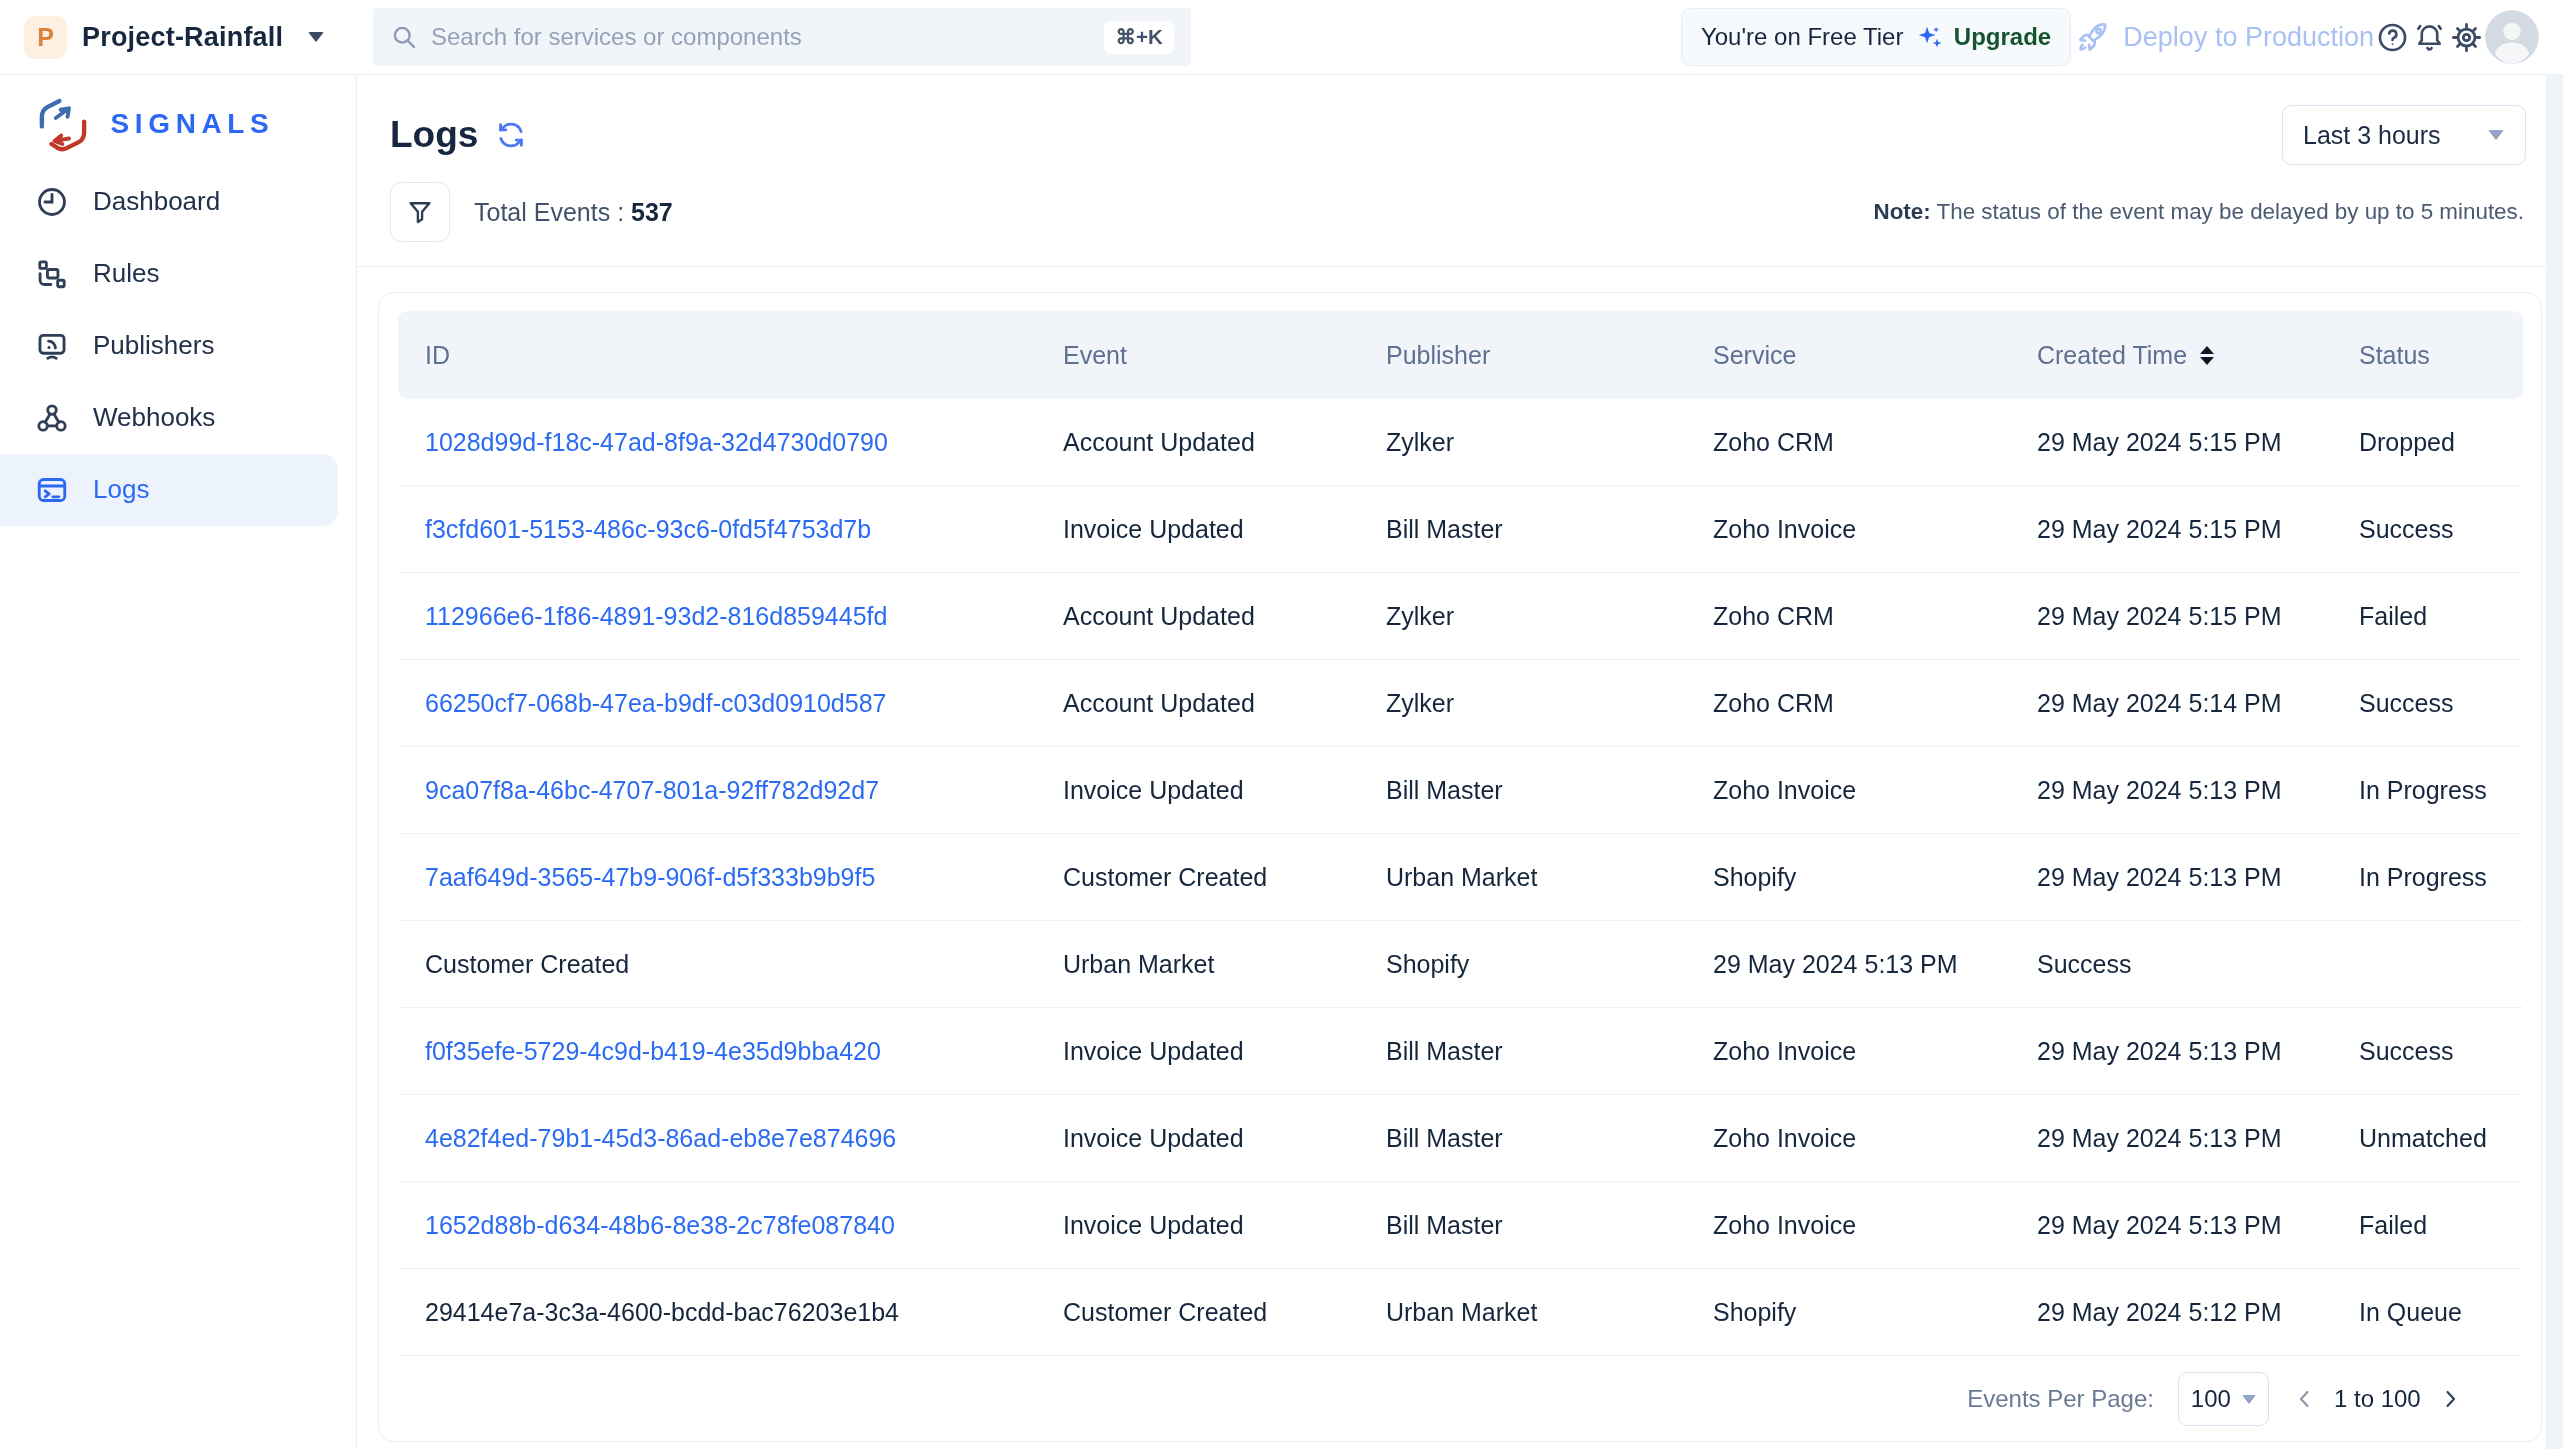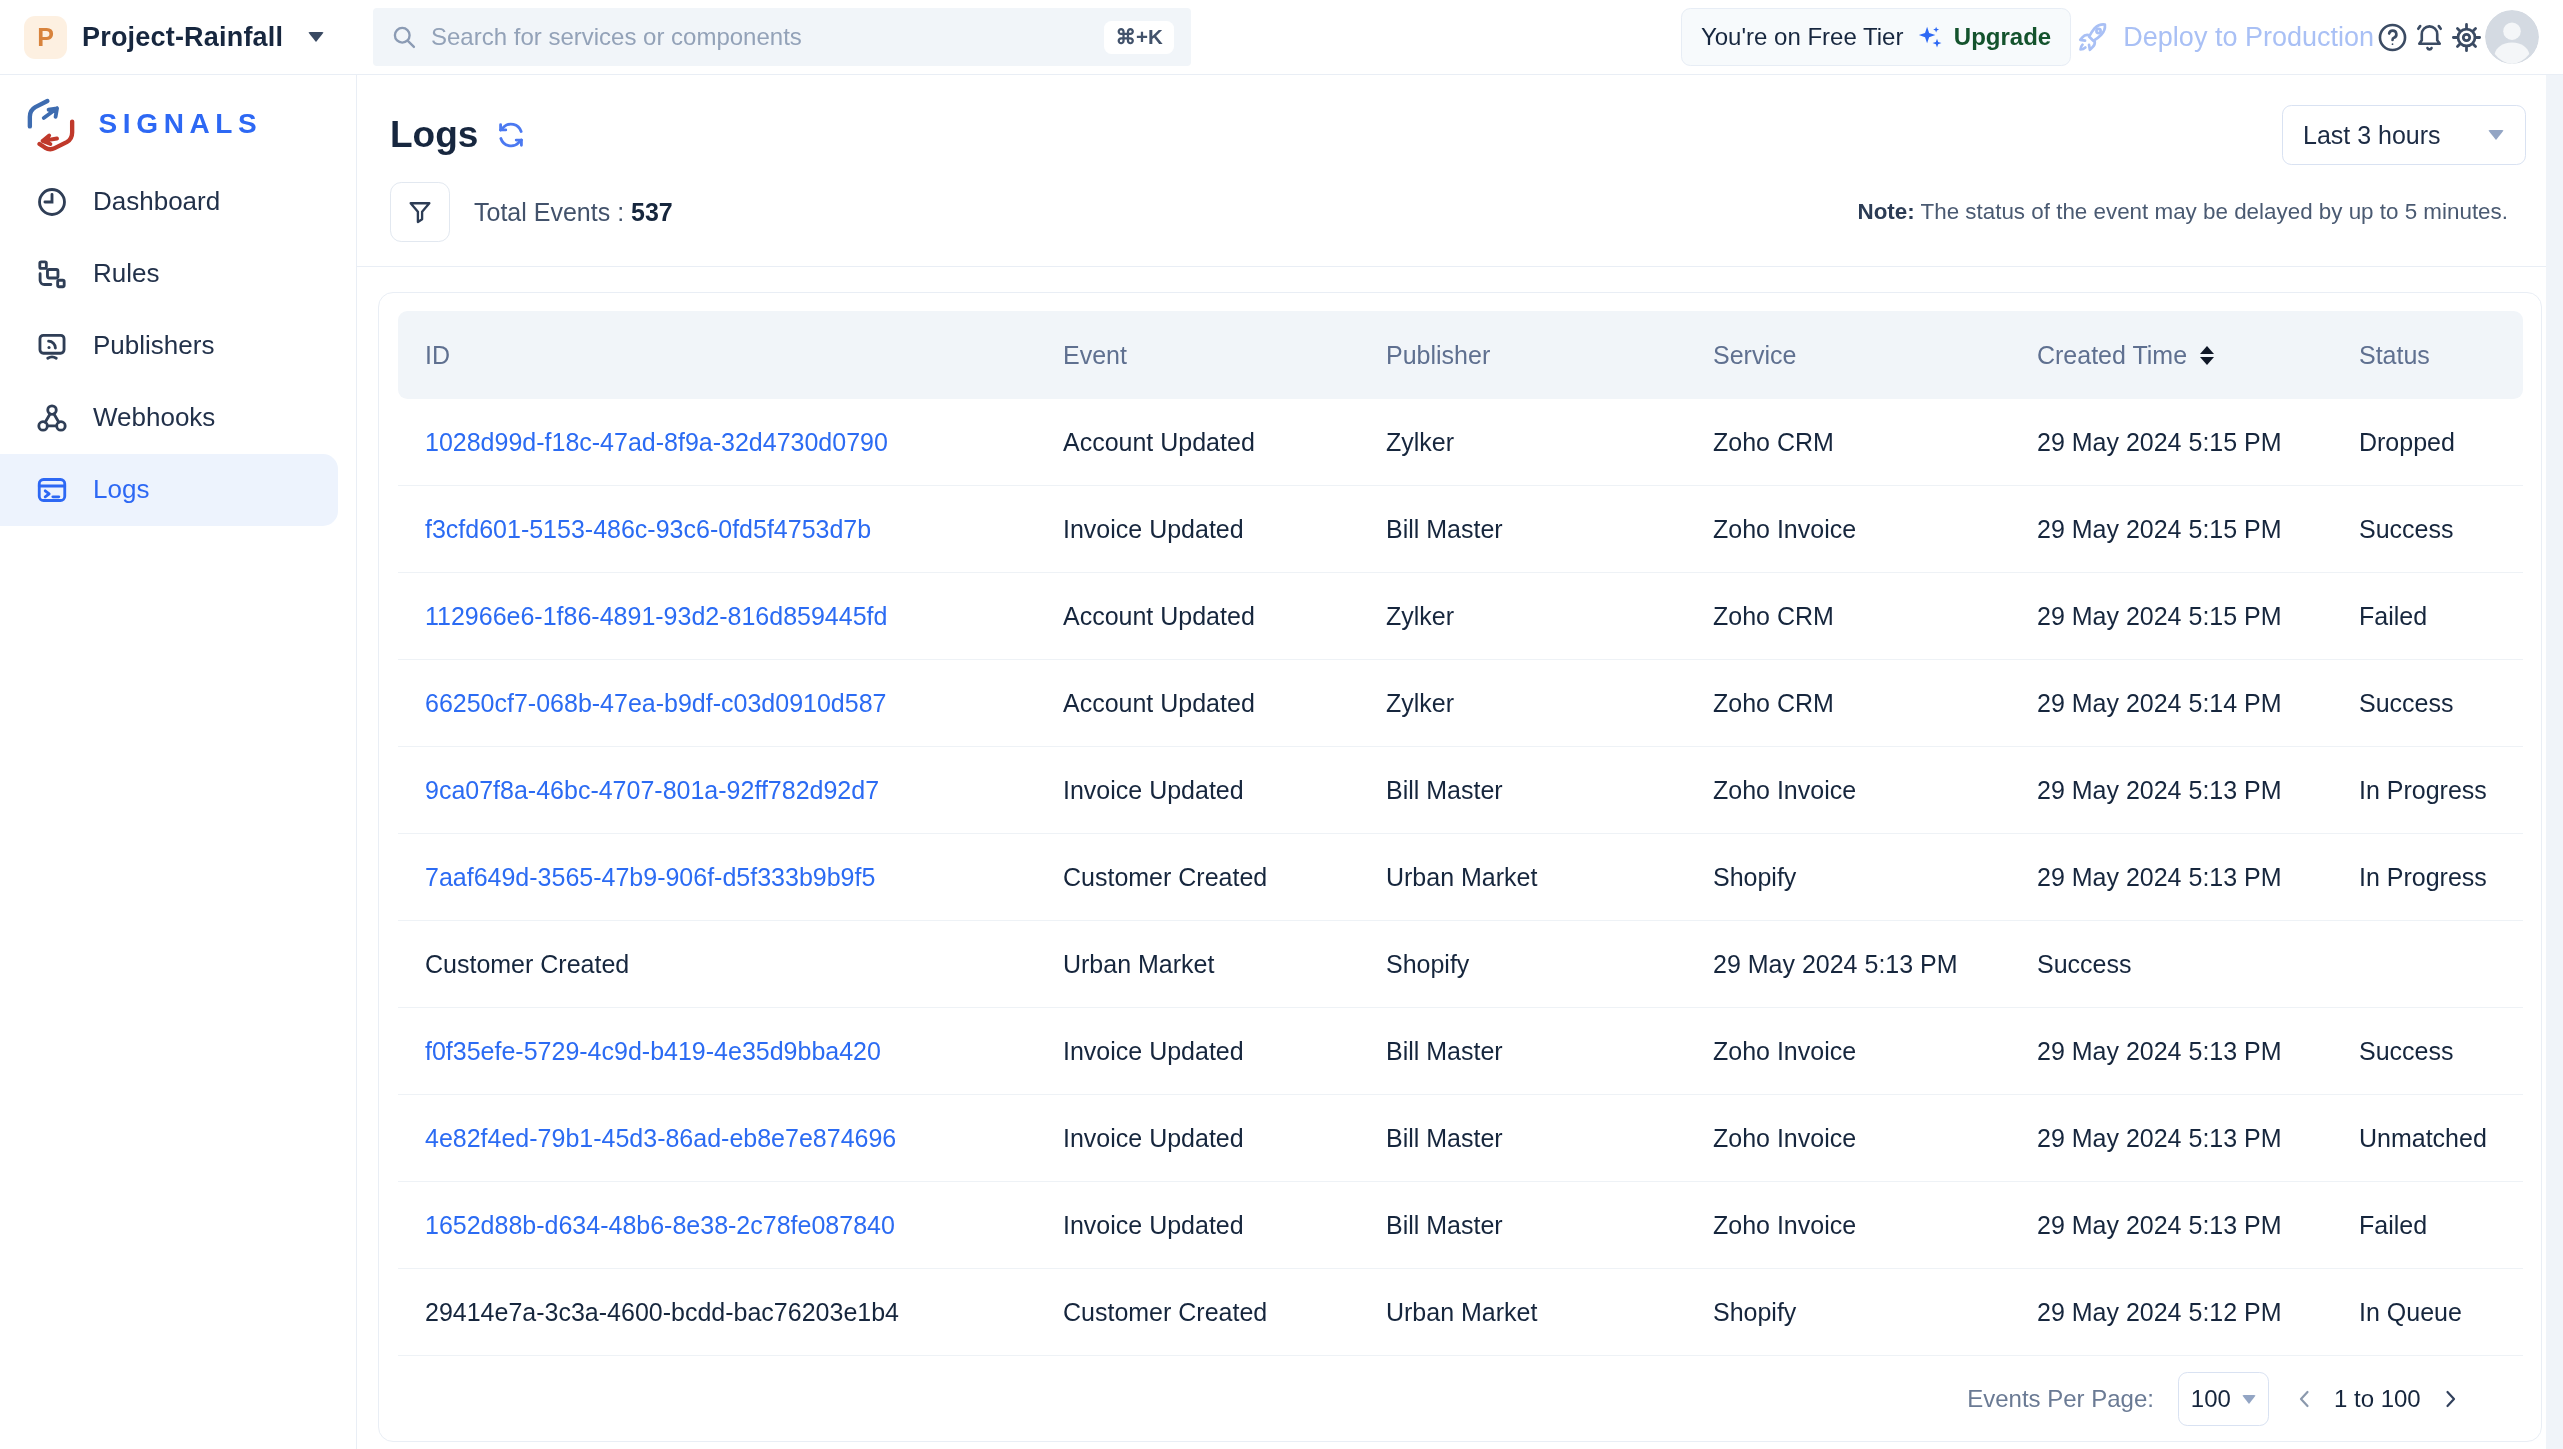--- a/index.html
+++ b/index.html
@@ -32,40 +32,40 @@
   .tier-text{font-size:24px;color:#17273f}
   .upgrade{font-size:24px;font-weight:bold;color:#14532d}
   .deploy{display:flex;align-items:center;gap:13px;margin-left:5.6px}
   .deploy span{font-size:27px;color:#a9c0f5}
   .icon-btn{width:37px;height:37px;display:flex;align-items:center;justify-content:center}
   .avatar{width:54px;height:54px;border-radius:50%;overflow:hidden}
 
   
   .sidebar{position:absolute;top:75px;left:0;width:357px;bottom:0;background:#fff;
     border-right:0.9px solid #e9eef5;box-sizing:border-box;padding-top:18.6px}
-  .logo-row{height:60px;display:flex;align-items:center;gap:18.6px;padding-left:22px}
+  .logo-row{height:60px;display:flex;align-items:center;gap:18.6px;padding-left:34px}
   .logo-text{font-size:28px;font-weight:bold;color:#2d68f4;letter-spacing:5.6px}
   .nav{margin-top:12px}
   .nav-item{height:72px;width:338px;box-sizing:border-box;display:flex;align-items:center;gap:24px;
     padding-left:35px;font-size:26px;color:#22314a;border-radius:0 15px 15px 0;cursor:pointer}
   .nav-item .ic{width:34px;height:34px;flex:none}
   .nav-item.active{background:#edf3fd;color:#2d68f4}
 
   
   .main{position:absolute;top:75px;left:357px;right:17px;bottom:0;background:#fff;overflow:hidden}
   .scroll-strip{position:absolute;top:75px;right:0;width:17px;bottom:0;background:#f0f4f9}
   .title-row{display:flex;align-items:center;margin:30px 20.5px 0 33px;height:60px}
   .page-title{font-size:37px;font-weight:bold;color:#17273f}
   .refresh{margin-left:17px;width:32px;height:32px;cursor:pointer}
   .range-select{margin-left:auto;width:244px;height:60px;border:0.9px solid #d9e2f2;border-radius:9.3px;
     display:flex;align-items:center;justify-content:space-between;padding:0 20.5px;box-sizing:border-box;
     font-size:25px;color:#1c2b44;background:#fff;cursor:pointer}
   .tri{width:0;height:0;border-left:8.4px solid transparent;border-right:8.4px solid transparent;
     border-top:10.2px solid #93a5c4;border-radius:1.9px}
-  .filter-row{display:flex;align-items:center;margin:17px 38px 0 33px}
+  .filter-row{display:flex;align-items:center;margin:17px 22px 0 33px}
   .filter-btn{width:58px;height:58px;background:#fff;border:0.9px solid #e2e8f0;border-radius:11.2px;
     display:flex;align-items:center;justify-content:center;cursor:pointer}
   .total{margin-left:24px;font-size:25px;color:#42526b}
   .total b{color:#16263d}
   .note{margin-left:auto;font-size:22.4px;color:#4a5a72}
   .note b{color:#2c3c55}
   .divider{height:0.9px;background:#e9eef5;margin-top:24px}
 
   .card{margin:25px 3.7px 0 21.4px;height:1150px;background:#fff;border:0.9px solid #e9eef5;border-radius:15px;
     box-sizing:border-box;padding:18.6px}

